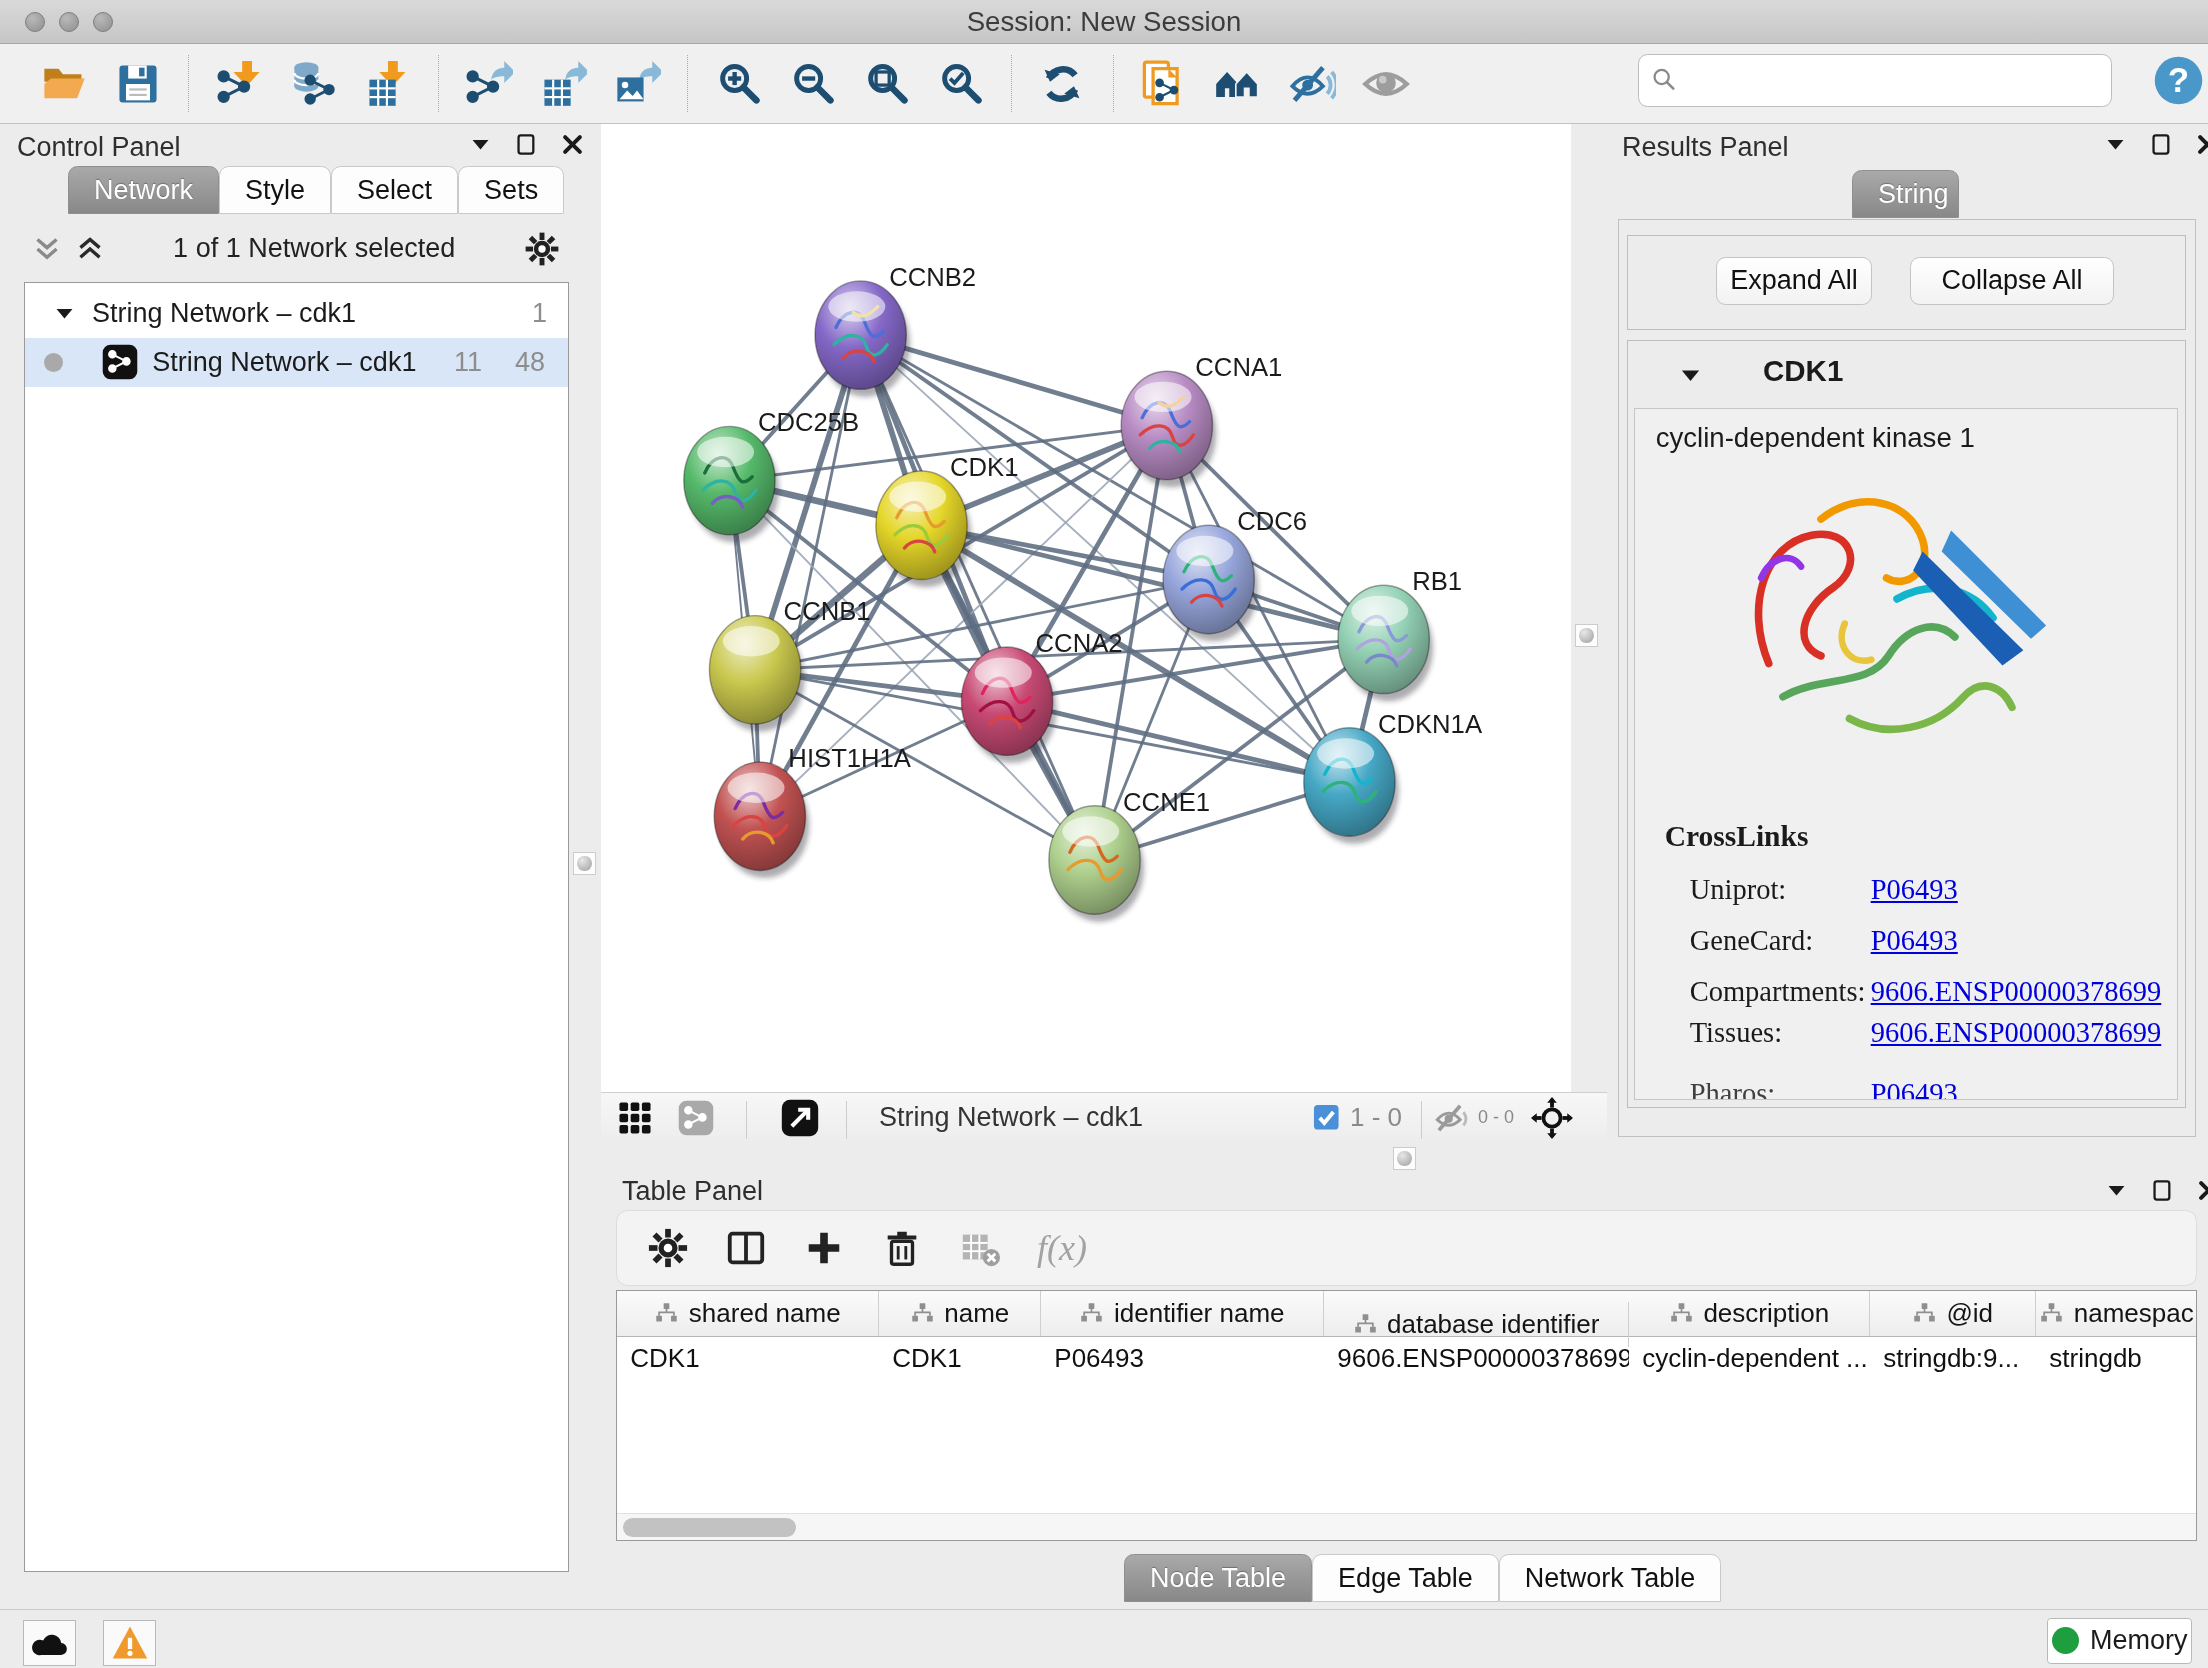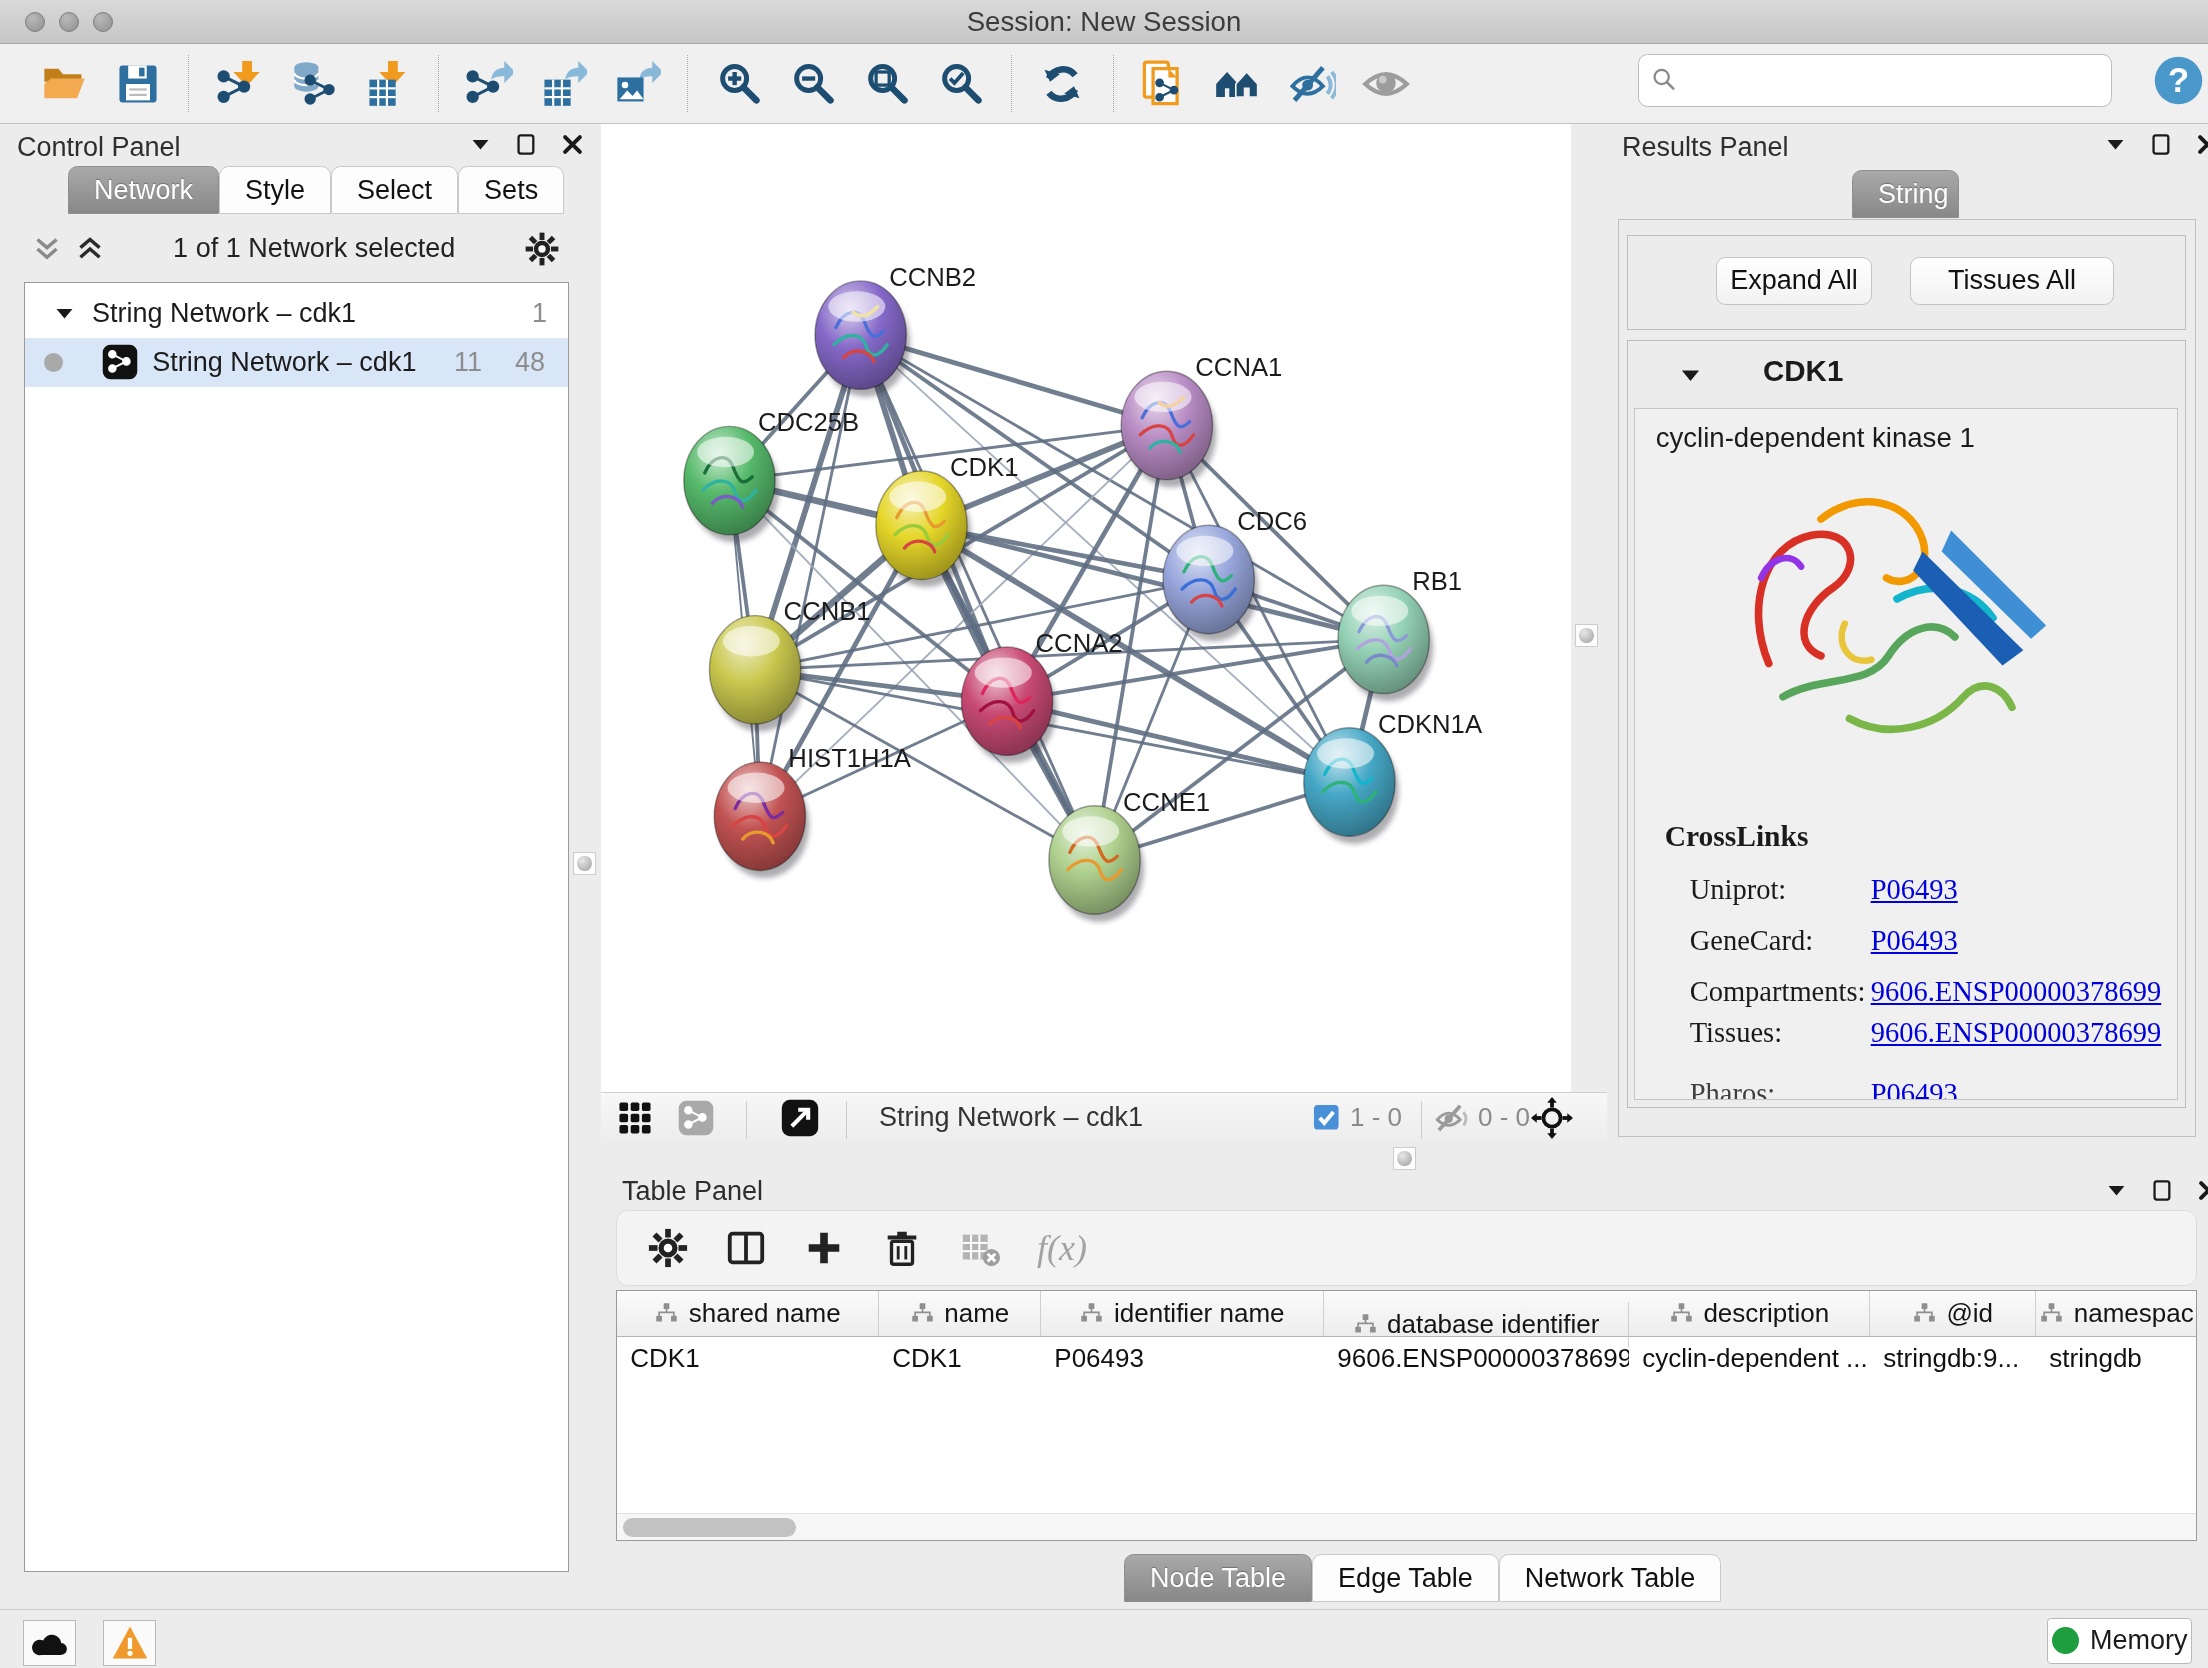--- a/index.html
+++ b/index.html
@@ -625,21 +625,21 @@
       <span class="vsep"></span>
     </div>
   <div class="ns-item" style="left:833px;">
       <span style="width:36px;height:36px;"><svg viewBox="0 0 44 44" width="100%" height="100%">
           <path d="M4 24 q14 -16 28 0 q-14 14 -28 0z" fill="none" stroke="#9a9a9a" stroke-width="3.5"></path>
           <circle cx="18" cy="23" r="5" fill="#9a9a9a"></circle>
           <line x1="6" y1="37" x2="32" y2="7" stroke="#9a9a9a" stroke-width="4.5"></line>
           <path d="M36 15 a12 12 0 0 1 0 16" stroke="#bbb" stroke-width="3.5" fill="none"></path>
         </svg></span>
     </div>
-  <div class="ns-item" style="left:877px;font-size:26px;color:#8a8a8a;">0 - 0</div>
+  <div class="ns-item" style="left:877px;font-size:18px;color:#8a8a8a;">0 - 0</div>
   <div class="ns-item" style="left:930px;">
       <span style="width:42px;height:42px;"><svg viewBox="0 0 44 44" width="100%" height="100%">
           <circle cx="22" cy="22" r="9" fill="none" stroke="#111" stroke-width="4"></circle>
           <g stroke="#111" stroke-width="4">
             <line x1="22" y1="2" x2="22" y2="11"></line>
             <line x1="22" y1="33" x2="22" y2="42"></line>
             <line x1="2" y1="22" x2="11" y2="22"></line>
             <line x1="33" y1="22" x2="42" y2="22"></line>
           </g>
           <path d="M22 0 l5 6 h-10z M22 44 l5-6 h-10z M0 22 l6-5 v10z M44 22 l-6-5 v10z" fill="#111"></path>
@@ -660,21 +660,21 @@
           <g stroke="#1a1a1a" stroke-width="7" stroke-linecap="round">
             <line x1="9" y1="9" x2="35" y2="35"></line>
             <line x1="35" y1="9" x2="9" y2="35"></line>
           </g>
         </svg></span>
   </div>
   <div class="abs tab sel" style="left:245px;top:46px;width:107px;">String</div>
   <div class="abs" style="left:11.4px;top:95px;width:578px;height:918px;border:1.9px solid #c0c0c0;background:#ececec;">
     <div class="abs" style="left:7.6px;top:15px;width:559px;height:95px;border:1.9px solid #bdbdbd;">
       <div class="abs btn-white" style="left:59px;top:21px;width:156px;height:48px;line-height:44px;margin-left:29px;">Expand All</div>
-      <div class="abs btn-white" style="left:282px;top:21px;width:204px;height:48px;line-height:44px;">Tissues All</div>
+      <div class="abs btn-white" style="left:282px;top:21px;width:204px;height:48px;line-height:44px;">Collapse All</div>
     </div>
     <div class="abs" style="left:7.6px;top:120px;width:559px;height:768px;border:1.9px solid #bdbdbd;">
       <span style="position:absolute;left:49px;top:21px;width:27px;height:27px;"><svg viewBox="0 0 44 44" width="100%" height="100%">
             <path d="M8 14 h28 l-14 17z" fill="#1a1a1a"></path>
           </svg></span>
       <span style="position:absolute;left:135px;top:13.3px;font-size:29.5px;font-weight:bold;">CDK1</span>
       <div class="abs" style="left:5.7px;top:67px;width:544px;height:692px;border:1.9px solid #c6c6c6;background:#f0f0f0;overflow:hidden;">
         <div class="abs" style="left:21px;top:13.3px;font-size:27.6px;">cyclin-dependent kinase 1</div>
         <svg class="abs" style="left:67px;top:55px;" width="371" height="342" viewBox="0 0 390 360">
           <path d="M70 210 C45 150 65 85 115 75 C158 67 170 108 138 130 C105 152 95 190 125 202" fill="none" stroke="#d93025" stroke-width="8" stroke-linecap="round"></path>

